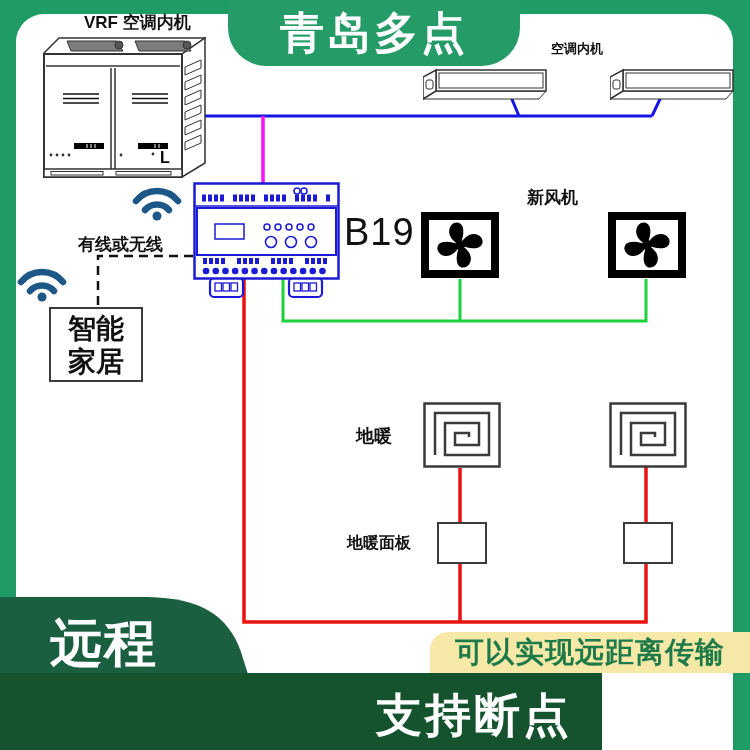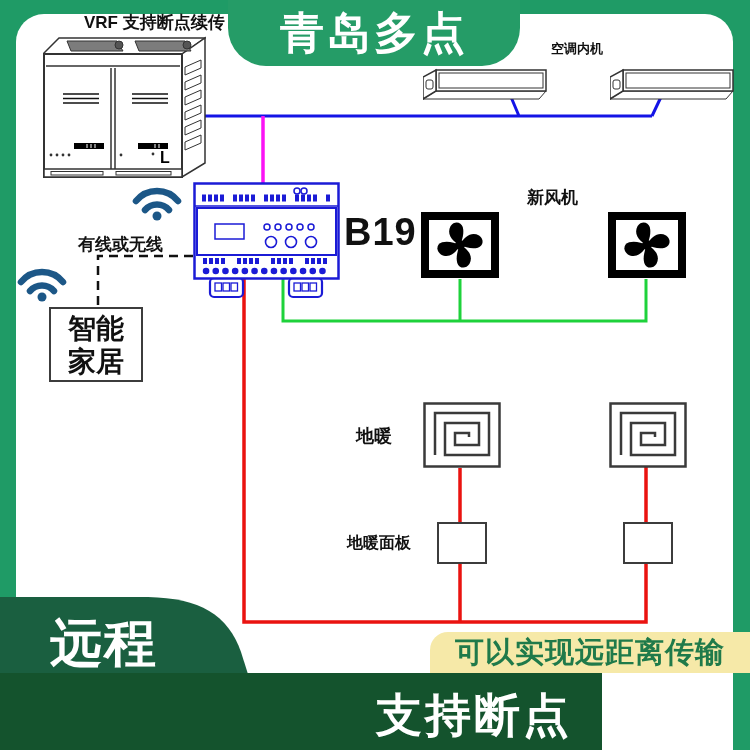--- a/index.html
+++ b/index.html
@@ -9,21 +9,21 @@
   #white-area{left:16px;top:14px;width:717px;height:736px;background:#ffffff;border-radius:28px 28px 0 0;}
   #brand-banner{left:228px;top:0;width:292px;height:66px;background:#259c67;border-radius:0 0 38px 38px;
     display:flex;align-items:center;justify-content:center;color:#fff;font-size:44px;font-weight:bold;letter-spacing:3px;}
   .lbl{color:#111;font-weight:600;white-space:nowrap;}
   #outdoor-label{left:84px;top:11px;font-size:17px;}
   #indoor-label{left:551px;top:40px;font-size:13px;}
   #freshair-label{left:527px;top:186px;font-size:17px;}
   #wired-label{left:78px;top:233px;font-size:17px;text-align:center;}
   #heating-label{left:356px;top:424px;font-size:18px;}
   #panel-label{left:347px;top:533px;font-size:16px;}
-  #b19-label{left:344px;top:211px;font-size:38px;font-weight:700;color:#111;letter-spacing:1px;}
+  #b19-label{left:344px;top:211px;font-size:38px;font-weight:400;color:#111;letter-spacing:1px;}
   #smart-home-box{left:49px;top:307px;width:90px;height:71px;background:#fff;border:2px solid #3c3c3c;
     display:flex;flex-direction:column;align-items:center;justify-content:center;font-size:28px;font-weight:600;color:#111;line-height:33px;}
   .panel-box{width:46px;height:38px;background:#fff;border:2px solid #3c3c3c;}
   #panel-1{left:437px;top:522px;} #panel-2{left:623px;top:522px;}
   #gateway-text{left:50px;top:615px;color:#fff;font-size:52px;font-weight:700;line-height:57px;letter-spacing:2px;}
   #highlight-banner{left:430px;top:632px;width:320px;height:41px;background:#f6e9a8;border-radius:18px 0 0 0;
     display:flex;align-items:center;justify-content:center;color:#1f7a4a;font-size:29px;font-weight:700;letter-spacing:1px;}
   #bottom-banner{left:0;top:673px;width:602px;height:77px;background:#14532d;}
   #bottom-banner-text{left:376px;top:12px;color:#fff;font-size:46px;font-weight:700;letter-spacing:3px;position:absolute;}
   svg{display:block;}
@@ -40,21 +40,21 @@
     <path d="M263 116 V186" stroke="#fb12f5" stroke-width="3.5" fill="none"></path>
     <path d="M283 278 V321 H646 V279 M460 321 V279" stroke="#1ed23b" stroke-width="3" fill="none"></path>
     <path d="M244 278 V622 H646 V466 M460 622 V468" stroke="#ea1310" stroke-width="3.5" fill="none"></path>
     <path d="M193 256 H98 V307" stroke="#111" stroke-width="2.5" stroke-dasharray="9 6" fill="none"></path>
   </svg>
 
   <div class="abs" id="brand-banner">
     <span>青岛多点</span>
   </div>
 
-  <div class="abs lbl" id="outdoor-label">VRF 支持断点续传</div>
+  <div class="abs lbl" id="outdoor-label">VRF 空调内机</div>
   <svg class="abs" style="left:43px;top:32px" width="163" height="146" viewBox="0 0 163 146">
     <polygon points="0,22 16,6 162,6 139,22" fill="#fff" stroke="#333" stroke-width="1.5"></polygon>
     <polygon points="139,22 162,6 162,131 139,145" fill="#fff" stroke="#333" stroke-width="1.5"></polygon>
     <g>
       <polygon points="24,9 74,9 80,19 28,19" fill="#7c7c7c" stroke="#333" stroke-width="1"></polygon>
       <circle cx="76" cy="13" r="4" fill="#555" stroke="#333" stroke-width="1"></circle>
       <polygon points="92,9 142,9 148,19 96,19" fill="#7c7c7c" stroke="#333" stroke-width="1"></polygon>
       <circle cx="144" cy="13" r="4" fill="#555" stroke="#333" stroke-width="1"></circle>
     </g>
     <g fill="#fff" stroke="#333" stroke-width="1">

